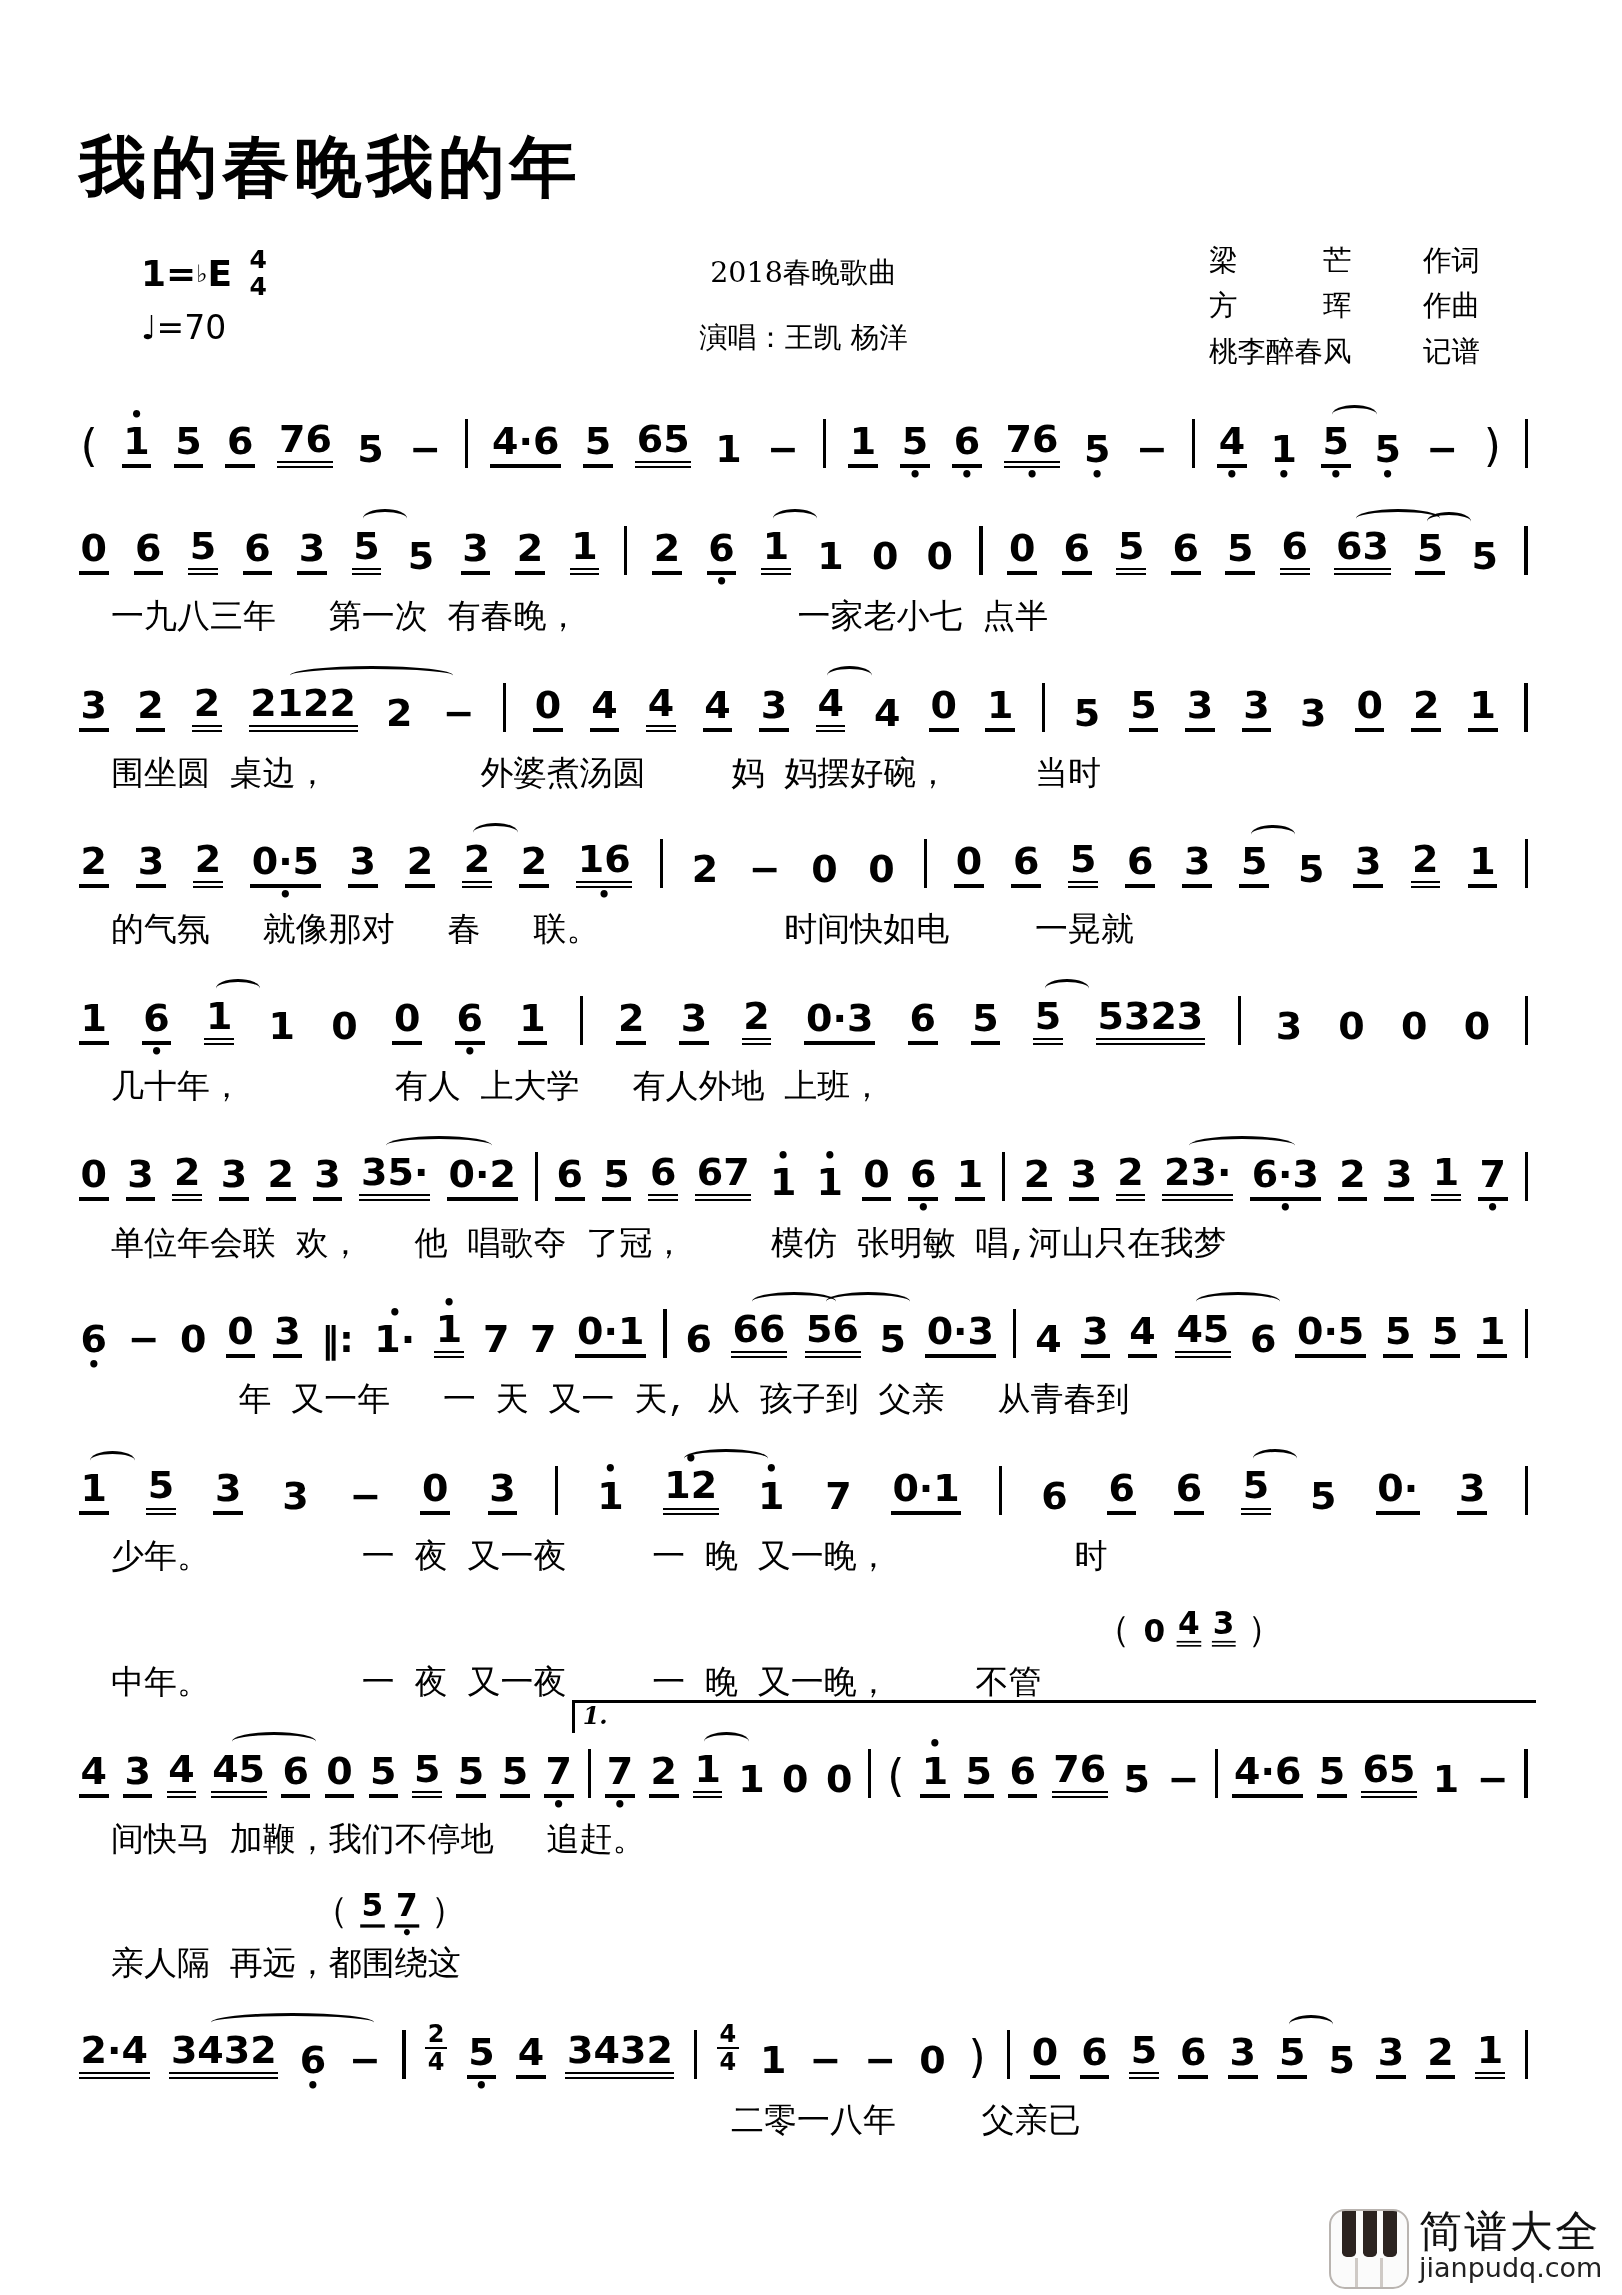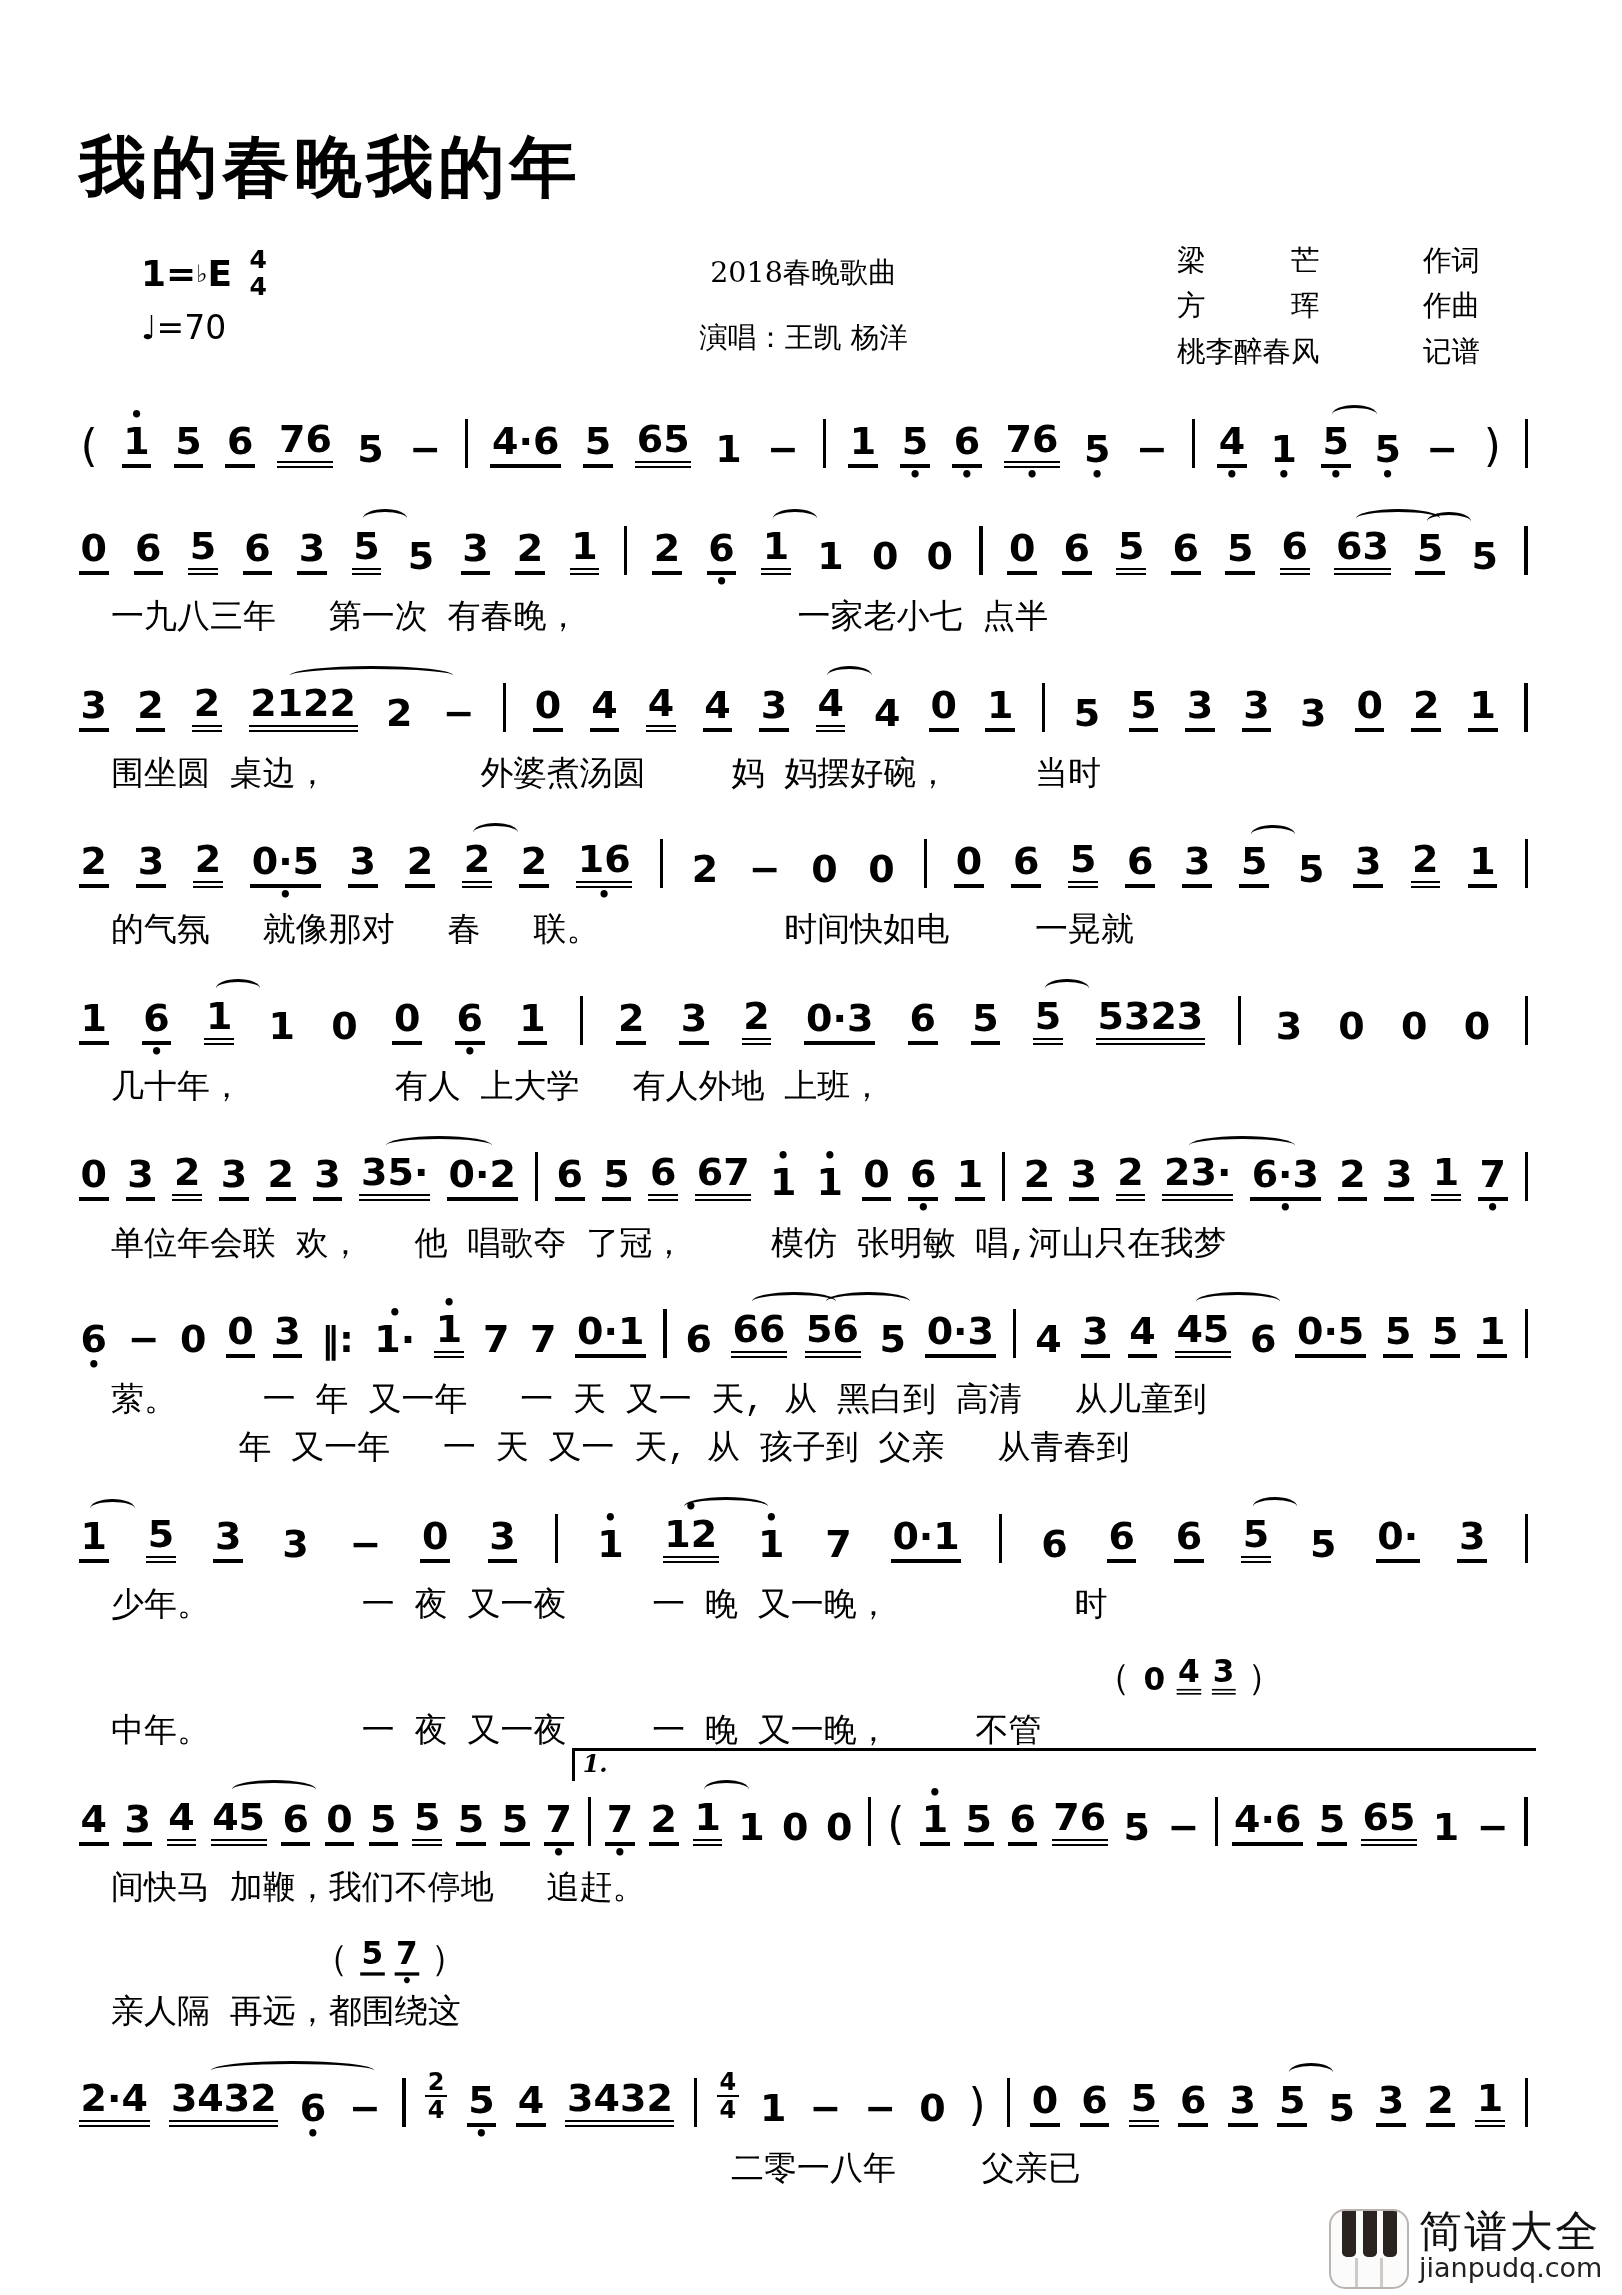--- a/index.html
+++ b/index.html
@@ -14,21 +14,21 @@
   .keyblock{position:absolute;left:62px;top:14.3px;
             font-family:"DejaVu Sans",sans-serif;font-weight:700;font-size:36px;}
   .keyline{display:flex;align-items:center;}
   .keyline sup{font-size:24px;vertical-align:super;}
   .kfrac{display:inline-flex;flex-direction:column;font-size:25px;line-height:1.05;
          margin-left:17.4px;text-align:center;}
   .tempoline{margin-top:8px;font-size:33px;font-weight:400;}
   .subtitle{position:absolute;left:0;right:0;top:20.6px;text-align:center;font-size:28.5px;}
   .performer{position:absolute;left:0;right:0;top:86px;text-align:center;font-size:28.5px;}
   .credits{position:absolute;right:48px;top:4.8px;font-size:28.5px;line-height:1.6;}
-  .credit-line{display:flex;justify-content:flex-end;gap:32px;}
+  .credit-line{display:flex;justify-content:flex-end;}
   .c-name{display:inline-block;min-width:198px;}
   .c-role{margin-left:16px;}
 
   
   #score{margin-top:4.8px;}
   .system{margin-bottom:30px;}
   .notes-row{display:flex;justify-content:space-between;align-items:flex-end;
              position:relative;margin-bottom:4.8px;}
   .notes-row.annot{display:inline-flex;gap:12.7px;justify-content:flex-start;
                    transform:scale(.82);transform-origin:left bottom;margin-bottom:0;}
@@ -996,21 +996,20 @@
             <span class="tx u1">5</span>
             <span class="oct off">•</span>
           </span>
           <span class="tok">
             <span class="oct off">•</span>
             <span class="tx u1">1</span>
             <span class="oct off">•</span>
           </span>
           <span class="bar"></span>
         </div>
-        <div class="lyric">萦。　　 一 年 又一年　 一 天 又一 天, 从 黑白到 高清　 从儿童到</div>
         <div class="lyric" style="margin-left: 11%;">年 又一年　 一 天 又一 天, 从 孩子到 父亲　 从青春到</div>
       </div>
       <div class="system"><div class="notes-row">
           <span class="tok">
             <span class="oct off">•</span>
             <span class="tx u1">1</span>
             <span class="oct off">•</span>
             <span class="arc"></span>
           </span>
           <span class="tok">

